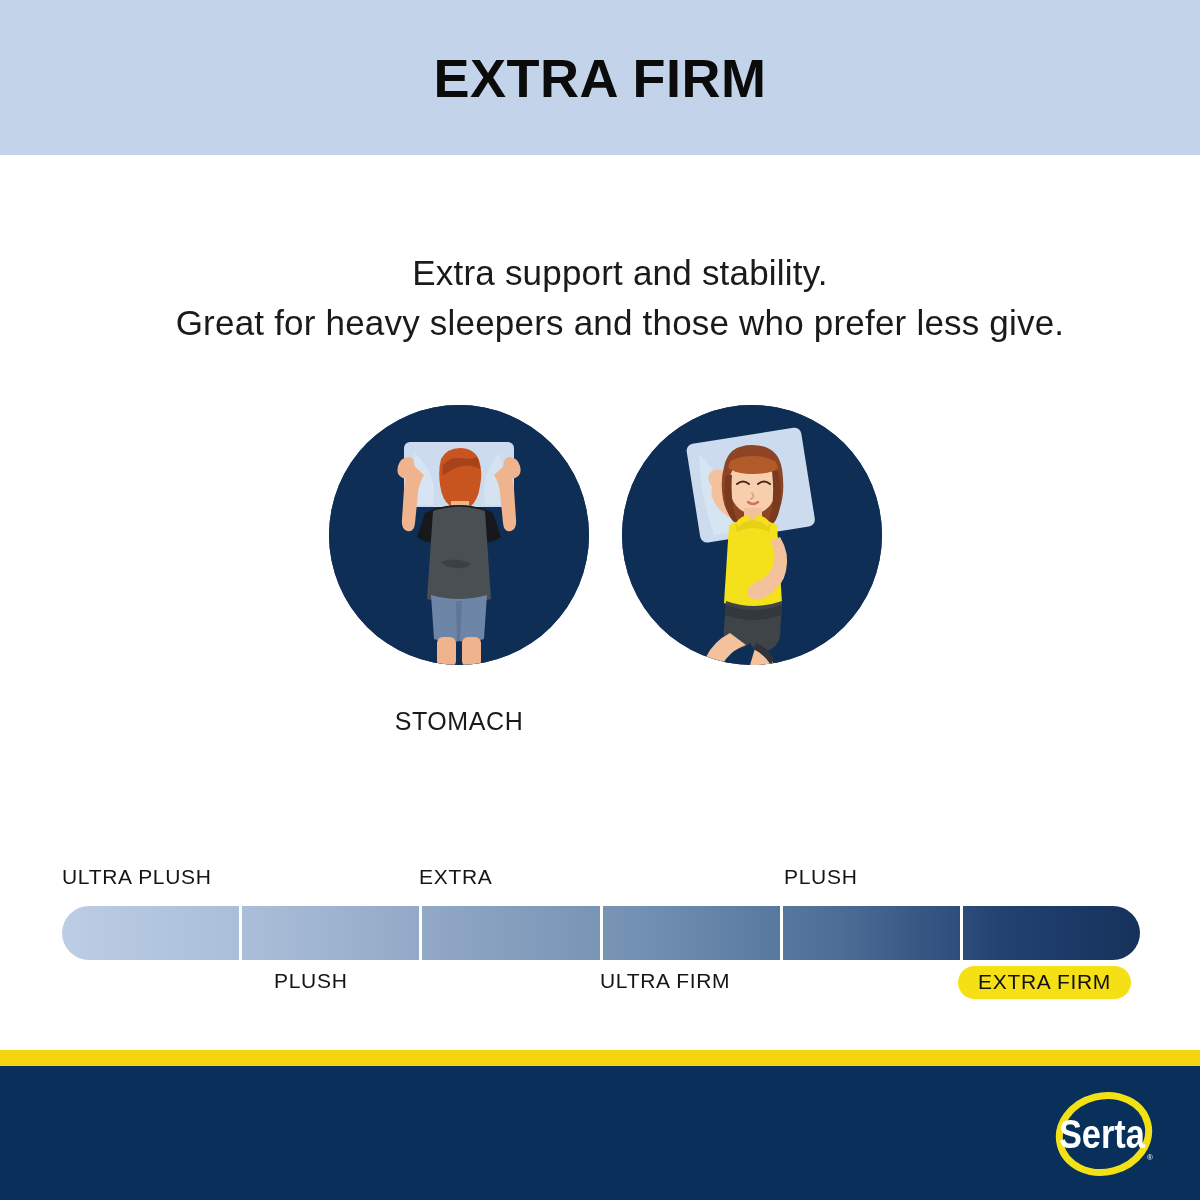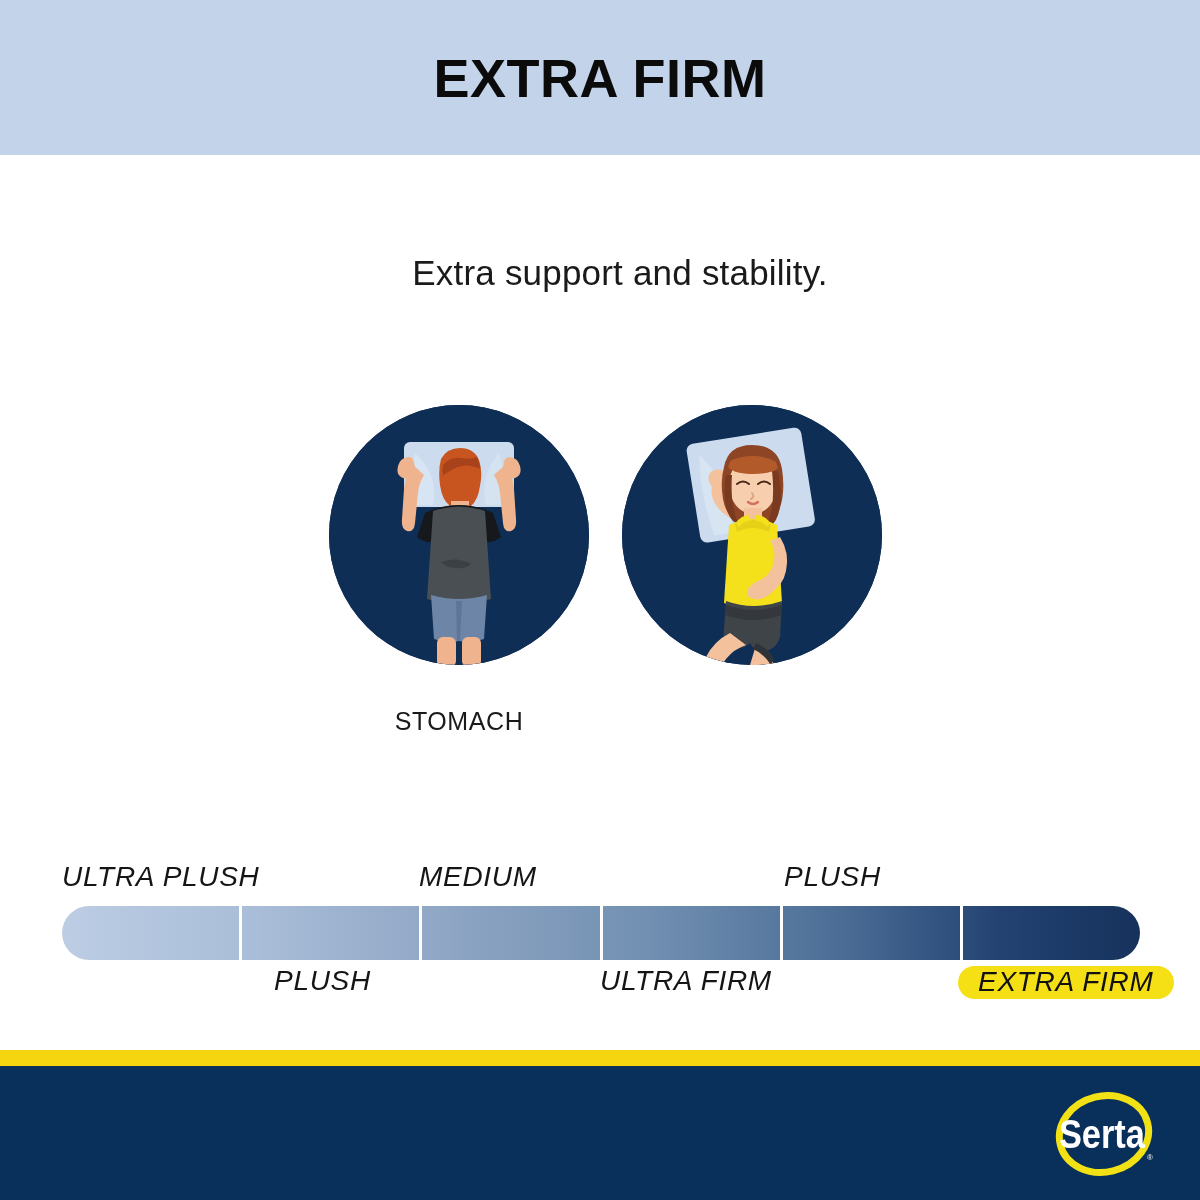--- a/index.html
+++ b/index.html
@@ -89,27 +89,26 @@
   }
   .scale-labels-top, .scale-labels-bottom {
     position: absolute;
     left: 0; width: 1078px;
     height: 34px;
   }
   .scale-labels-top { top: 0; }
   .scale-labels-bottom { top: 104px; }
   .scale-label {
     position: absolute;
-    font-size: 28px;
+    font-size: 21px;
     font-weight: 400;
     color: #151515;
     letter-spacing: 0.7px;
     white-space: nowrap;
     line-height: 30px;
-    font-style: italic;
   }
   .scale-label.highlight {
     background: #f5e016;
     color: #111111;
     border-radius: 17px;
     padding: 4px 20px 5px 20px;
     line-height: 24px;
   }
 
   .bar {
@@ -156,20 +155,21 @@
   }
 </style>
 </head>
 <body>
 
 <div class="header-band"></div>
 <div class="header-title">EXTRA FIRM</div>
 
 <div class="subtitle">
   <span class="line">Extra support and stability.</span>
+  <span class="line">Great for heavy sleepers and those who prefer less give.</span>
 </div>
 
 <div class="illustrations">
 
   <div class="sleeper left">
     <div class="circle-wrap">
       <svg width="260" height="260" viewBox="0 0 260 260" xmlns="http://www.w3.org/2000/svg">
         <rect width="260" height="260" fill="#0f2e56"></rect>
 
         <rect x="75" y="37" width="110" height="65" rx="6" fill="#ccdcee"></rect>
@@ -251,21 +251,21 @@
         <path d="M134 238 q12 5 18 16 l-3 6 q-8 -12 -18 -16 z" fill="#2f3338"></path>
       </svg>
     </div>
   </div>
 </div>
 
 <div class="scale">
 
   <div class="scale-labels-top">
     <div class="scale-label" style="left:0px;">ULTRA PLUSH</div>
-    <div class="scale-label" style="left:357px;">MEDIUM</div>
+    <div class="scale-label" style="left:357px;">EXTRA</div>
     <div class="scale-label" style="left:722px;">PLUSH</div>
   </div>
 
   <div class="bar">
     <div class="bar-seg"></div>
     <div class="bar-seg"></div>
     <div class="bar-seg"></div>
     <div class="bar-seg"></div>
     <div class="bar-seg"></div>
     <div class="bar-seg"></div>

